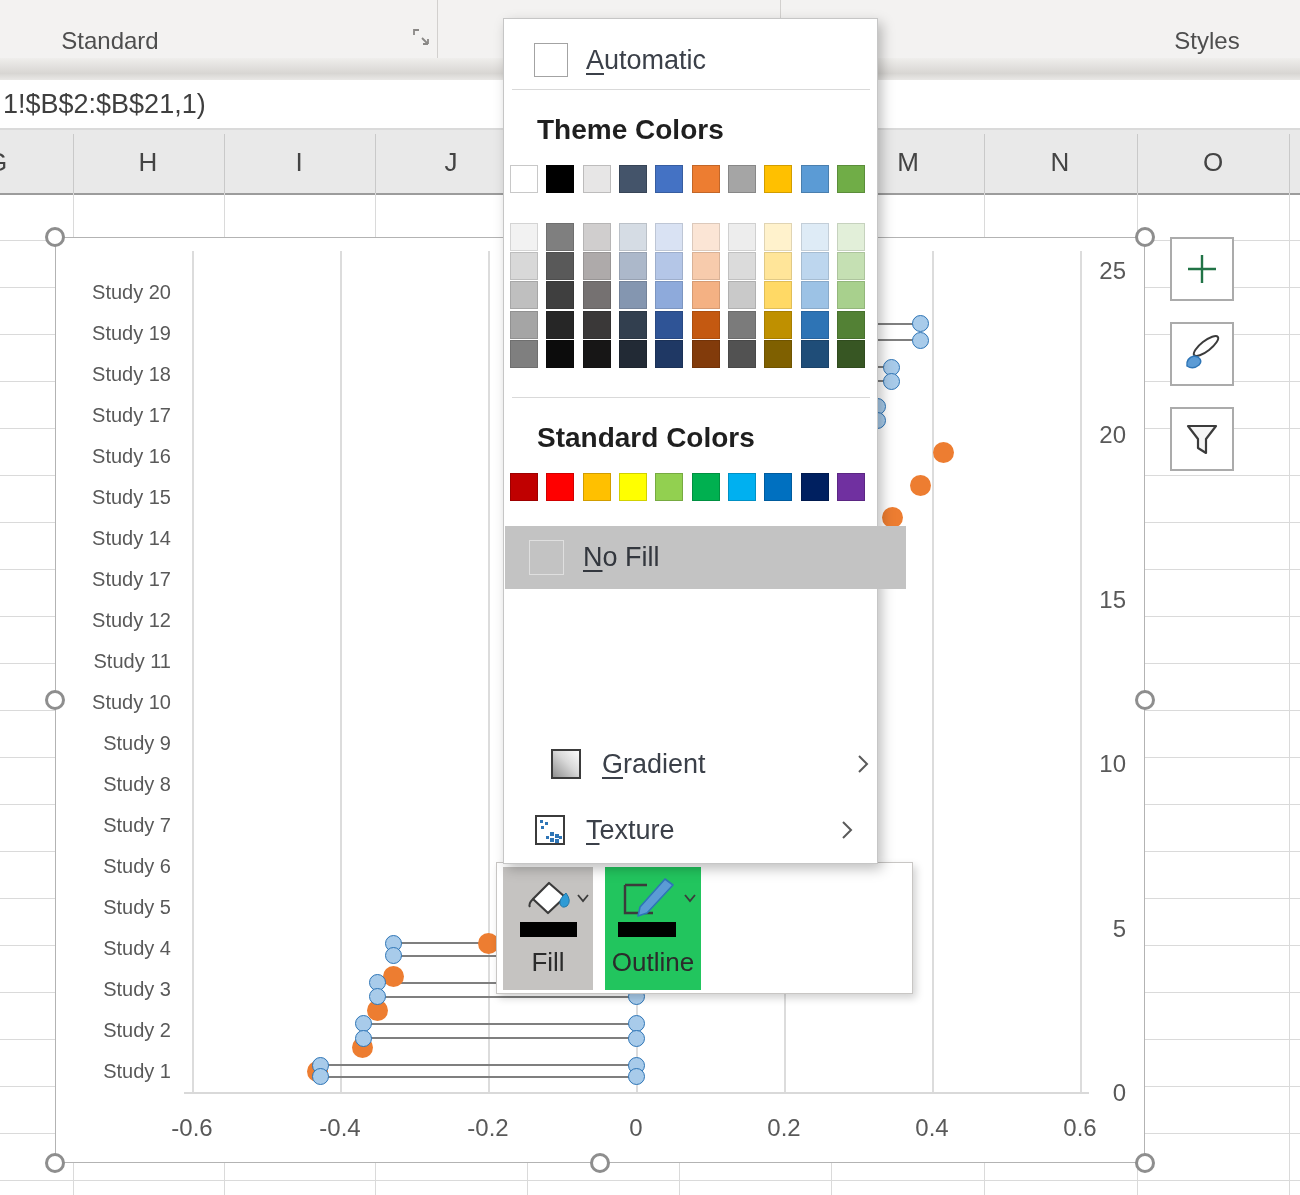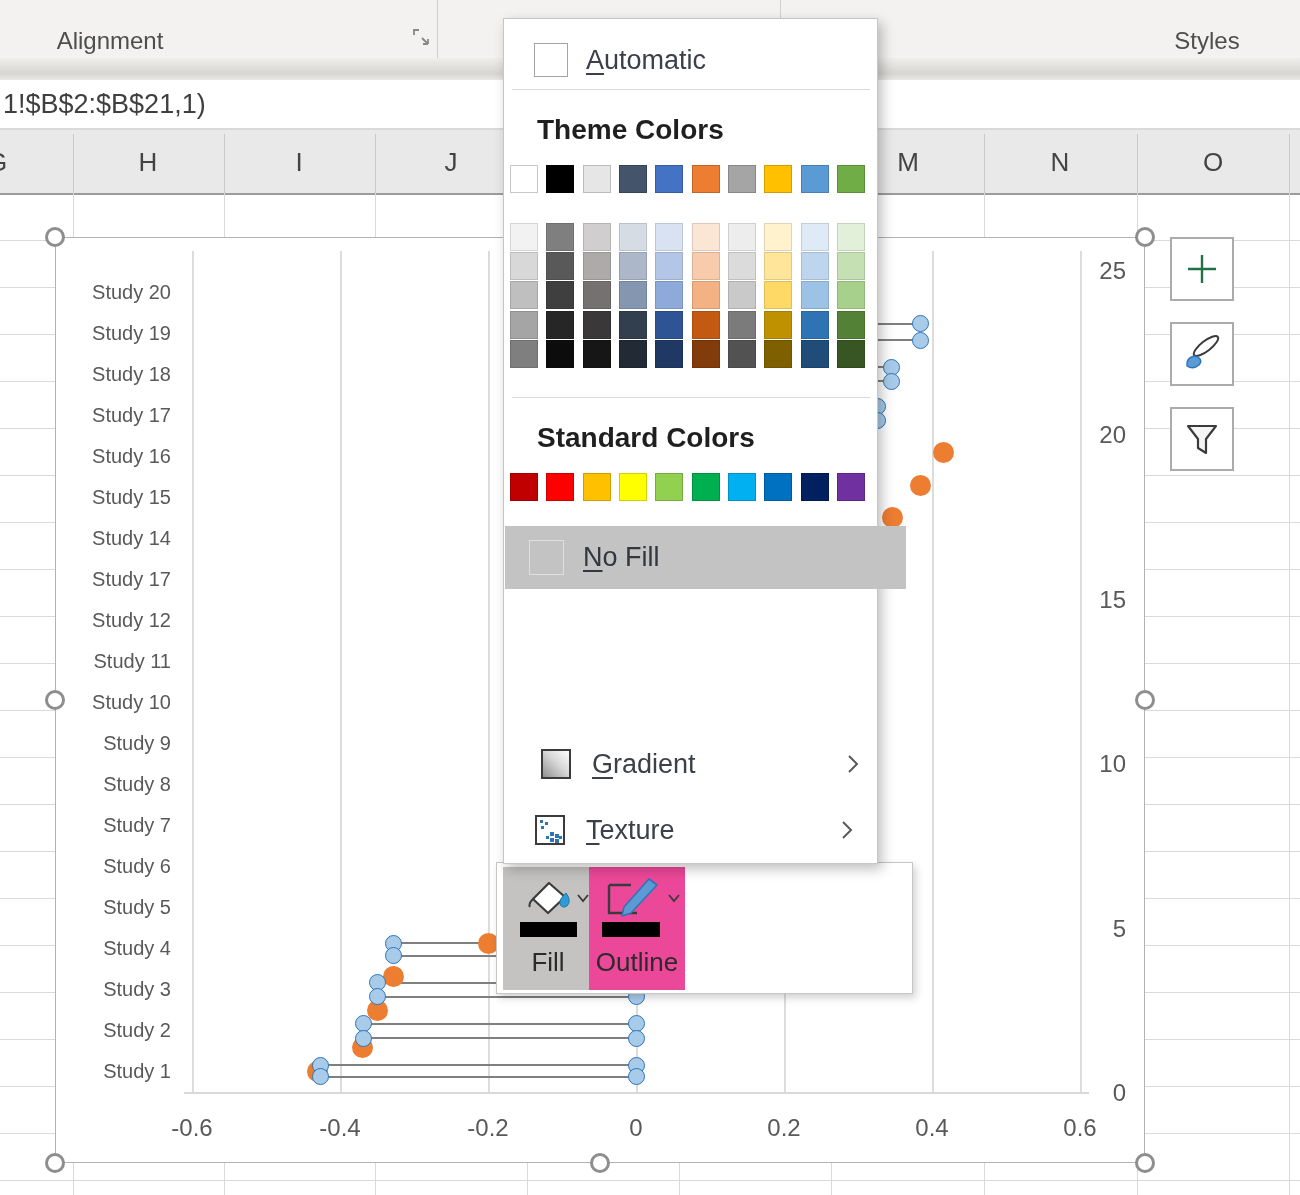--- a/index.html
+++ b/index.html
@@ -43,31 +43,31 @@
   .menu-label u{text-underline-offset:4px;text-decoration-thickness:1.5px;}
   .swatch{width:28px;height:28px;box-sizing:border-box;border:1px solid rgba(0,0,0,.18);}
   .menu-icon{left:28px;width:36px;height:36px;}
   .submenu-chevron{left:336px;width:14px;height:22px;}
   #no-fill-row{left:1px;top:507px;width:401px;height:63px;background:#C3C3C3;}
   
   #mini-toolbar{left:496px;top:862px;width:417px;height:132px;background:#fff;border:1px solid #C8C6C4;
                 box-shadow:3px 4px 8px rgba(0,0,0,.18);box-sizing:border-box;z-index:40;}
   .tb-btn{top:4px;height:123px;}
   #tb-fill-btn{left:6px;width:90px;background:#C5C3C1;}
-  #tb-outline-btn{left:92px;width:96px;background:#ec4899;}
+  #tb-outline-btn{left:108px;width:96px;background:#22c55e;}
   .tb-colorbar{height:15px;background:#000;}
   .tb-label{height:30px;line-height:30px;text-align:center;font-size:26px;color:#2B2B2B;}
   #series-combo{left:198px;top:39px;width:211px;height:53px;background:#fff;border:1.5px solid #8B8B8B;box-sizing:border-box;}
   #series-combo-text{left:15px;top:0;height:50px;line-height:50px;font-size:27px;color:#1F1F1F;}
 </style>
 </head>
 <body>
 
 <div class="abs" id="ribbon">
-  <div class="abs ribbon-label" style="left:35px;width:150px;">Alignment</div>
+  <div class="abs ribbon-label" style="left:35px;width:150px;">Standard</div>
   <div class="abs ribbon-label" style="left:1132px;width:150px;">Styles</div>
   <div class="abs" style="left:411px;top:27px;width:20px;height:20px;">
     <svg width="20" height="20" viewBox="0 0 20 20">
         <path d="M3 8 V3 H8 M11 11 L17 17 M17 17 v-5 M17 17 h-5" stroke="#8A8886" stroke-width="1.8" fill="none"></path>
       </svg>
   </div>
   <div class="abs ribbon-sep" style="left:437px;height:58px;"></div>
   <div class="abs ribbon-sep" style="left:780px;height:18px;"></div>
 </div>
 <div class="abs" id="ribbon-grad"></div>
@@ -372,21 +372,21 @@
       <div class="swatch abs" style="left: 333.15px; top: 454px; background: rgb(112, 48, 160);"></div>
     </div>
 
   <div class="abs" id="no-fill-row" style="background: rgb(195, 195, 195);">
     <div class="abs" style="left:24px;top:14px;width:35px;height:35px;border:1.5px solid #DFDFDF;box-sizing:border-box;"></div>
     <div class="abs menu-label ul1" style="left:78px;top:14px;color:#33373E;"><u>N</u>o Fill</div>
   </div>
 
 
 
-  <div class="abs" style="left:6px;top:713px;width:373px;height:64px;">
+  <div class="abs" style="left:16px;top:713px;width:373px;height:64px;">
     <svg class="abs menu-icon" style="top:14px;" viewBox="0 0 36 36">
       <defs>
           <linearGradient id="grd" x1="0" y1="1" x2="1" y2="0">
         <stop offset="0" stop-color="#8C8C8C"></stop>
             <stop offset="0.55" stop-color="#D9D9D9"></stop>
             <stop offset="1" stop-color="#FFFFFF"></stop>
       </linearGradient>
         </defs>
       <rect x="4" y="4" width="28" height="28" fill="url(#grd)" stroke="#3B3B3B" stroke-width="2"></rect>
     </svg>

